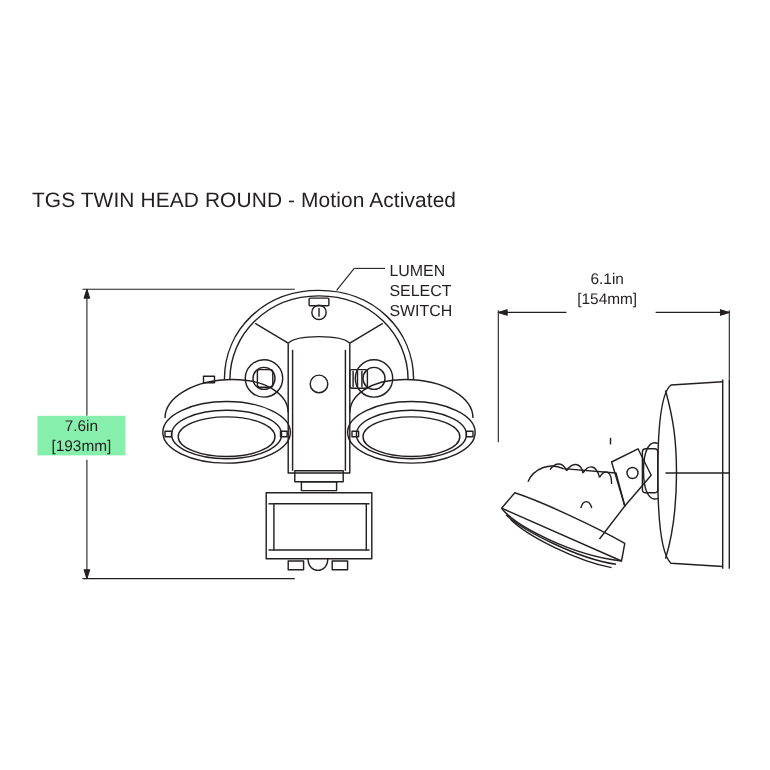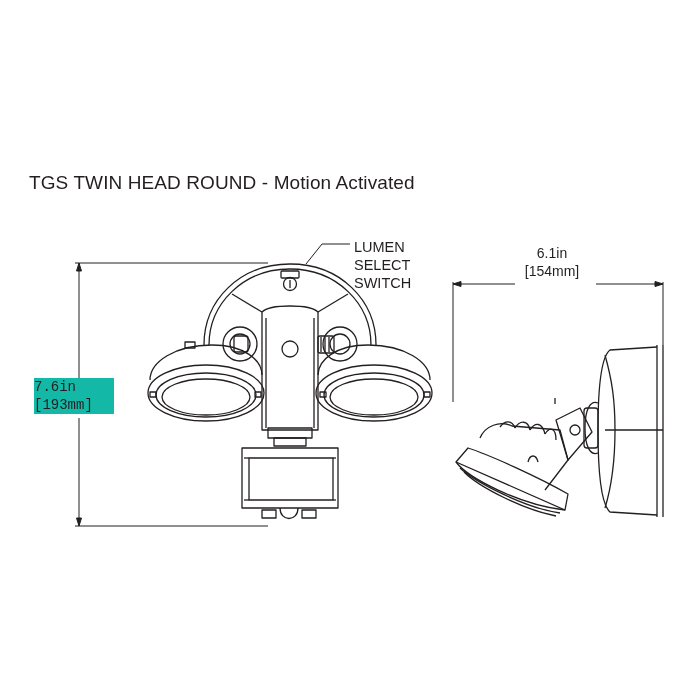--- a/index.html
+++ b/index.html
@@ -1,19 +1,19 @@
 <!DOCTYPE html>
 <html><head>
   <meta charset="utf-8">
   <style>
     html, body { margin:0; padding:0; background:#ffffff; }
     body { width:700px; height:700px; position:relative; overflow:hidden; font-family:"Liberation Sans", sans-serif; color:#231f20; }
     .title { position:absolute; left:29px; top:172px; font-size:19px; letter-spacing:0.1px; white-space:nowrap; }
     .callout { position:absolute; left:354px; top:218px; font-size:14.5px; line-height:18px; white-space:pre-line;margin-top:20px; }
-    .dim-v { position:absolute; left:34px; top:378px; width:80px; font-size:14px; line-height:18px; background:#14b8a6;font-family:Liberation Mono, monospace; }
+    .dim-v { position:absolute; left:34px; top:378px; width:80px; text-align:center; font-size:14px; line-height:18px; background:#86efac; }
     .dim-h { position:absolute; left:512px; top:244px; width:80px; text-align:center; font-size:14px; line-height:18px; background:#fff; }
     svg.drawing { position:absolute; left:0; top:0; }
   </style>
 </head>
 <body>
 
 <div class="title">TGS TWIN HEAD ROUND - Motion Activated</div>
 
 <svg class="drawing" width="700" height="700" viewBox="0 0 700 700">
   <g fill="none" stroke="#231f20" stroke-width="1.3" stroke-linejoin="round">

